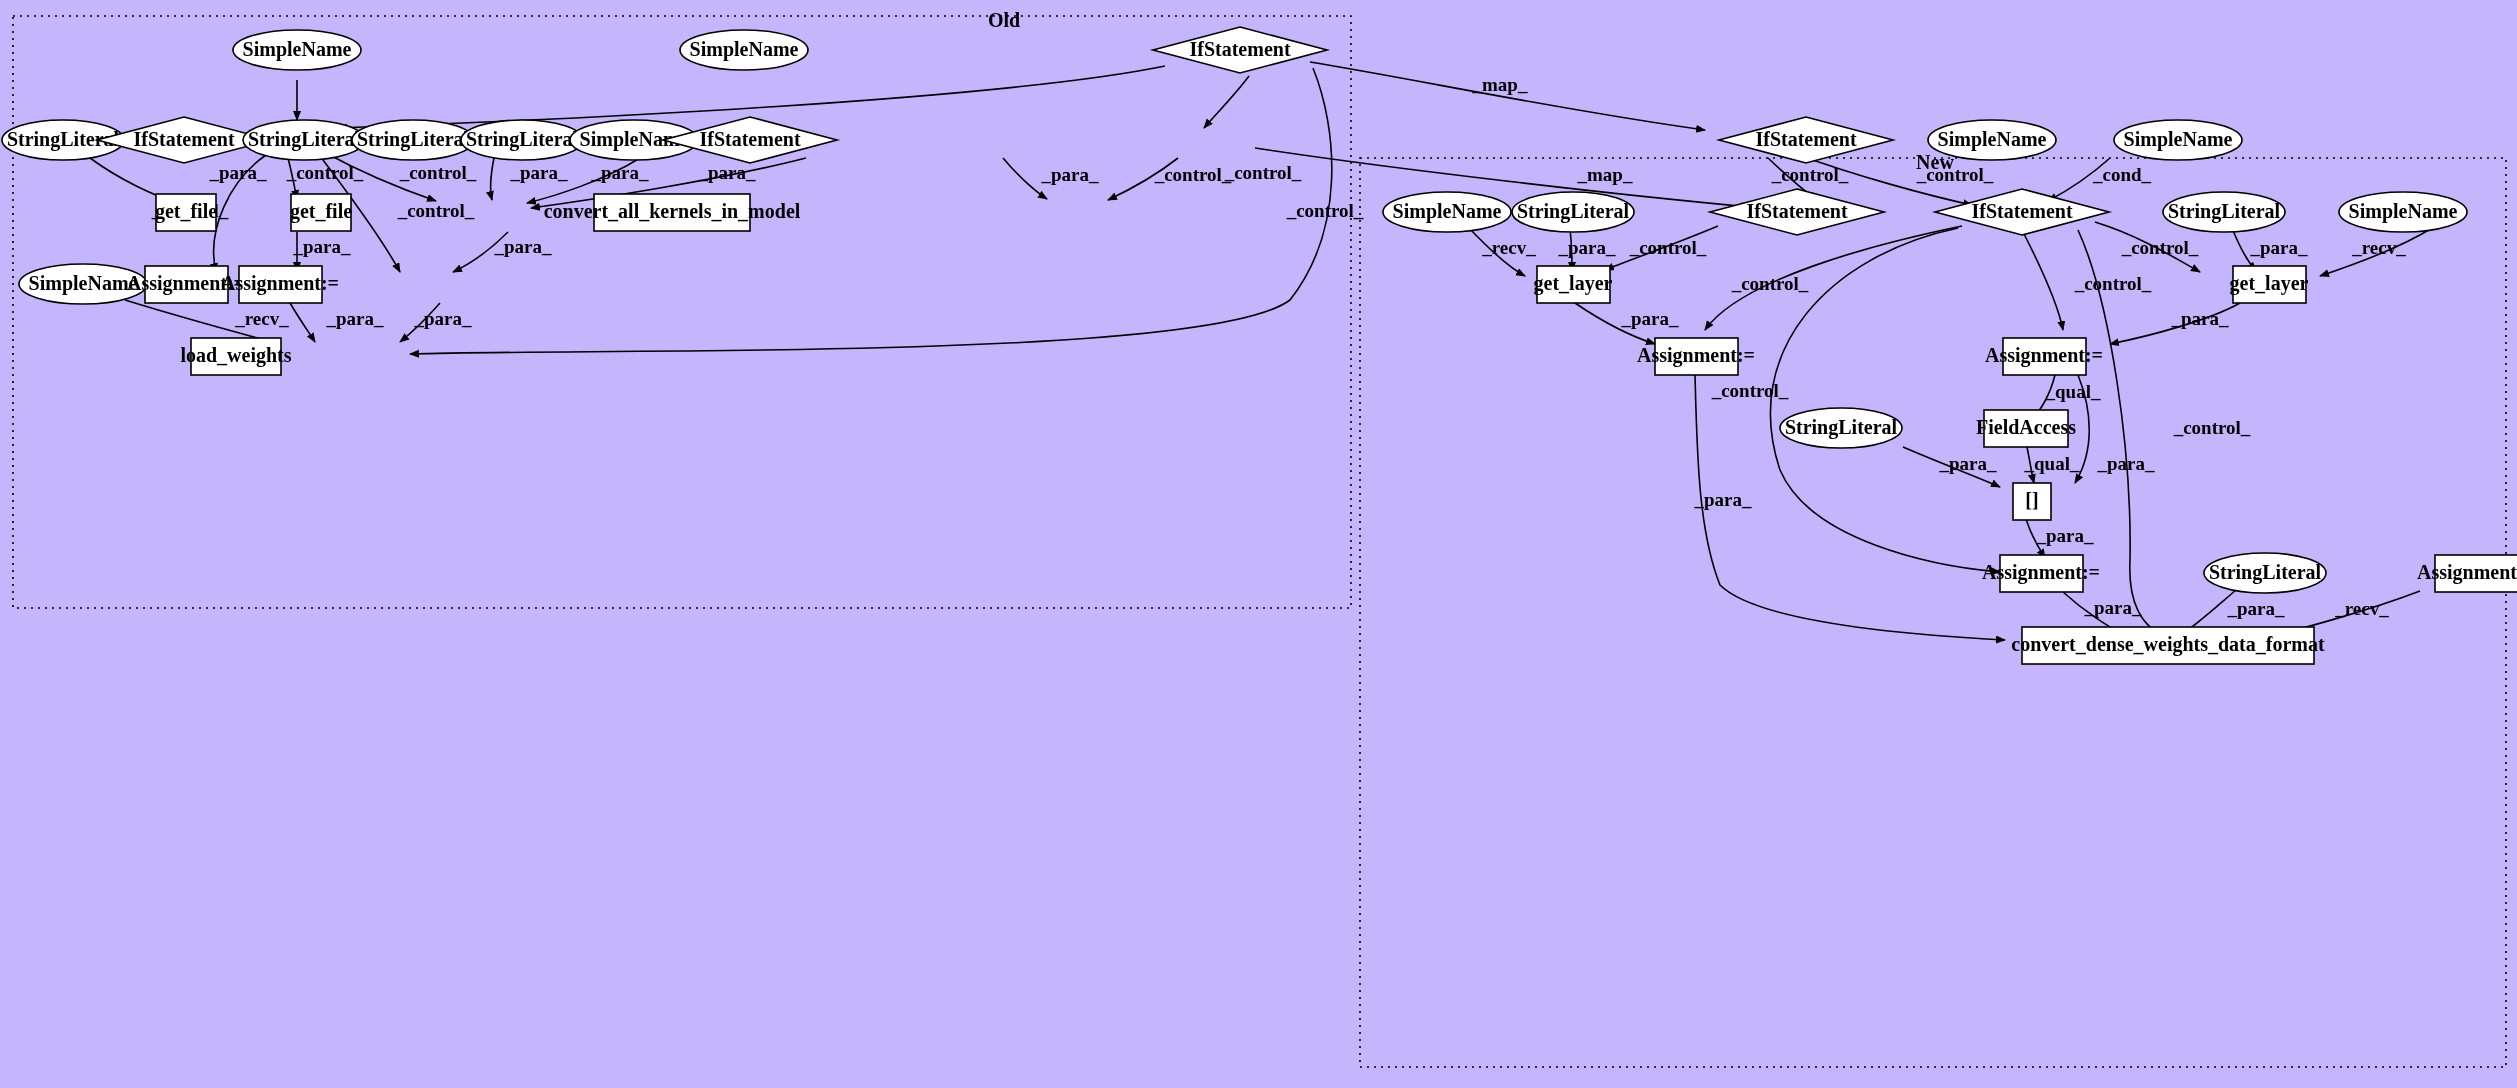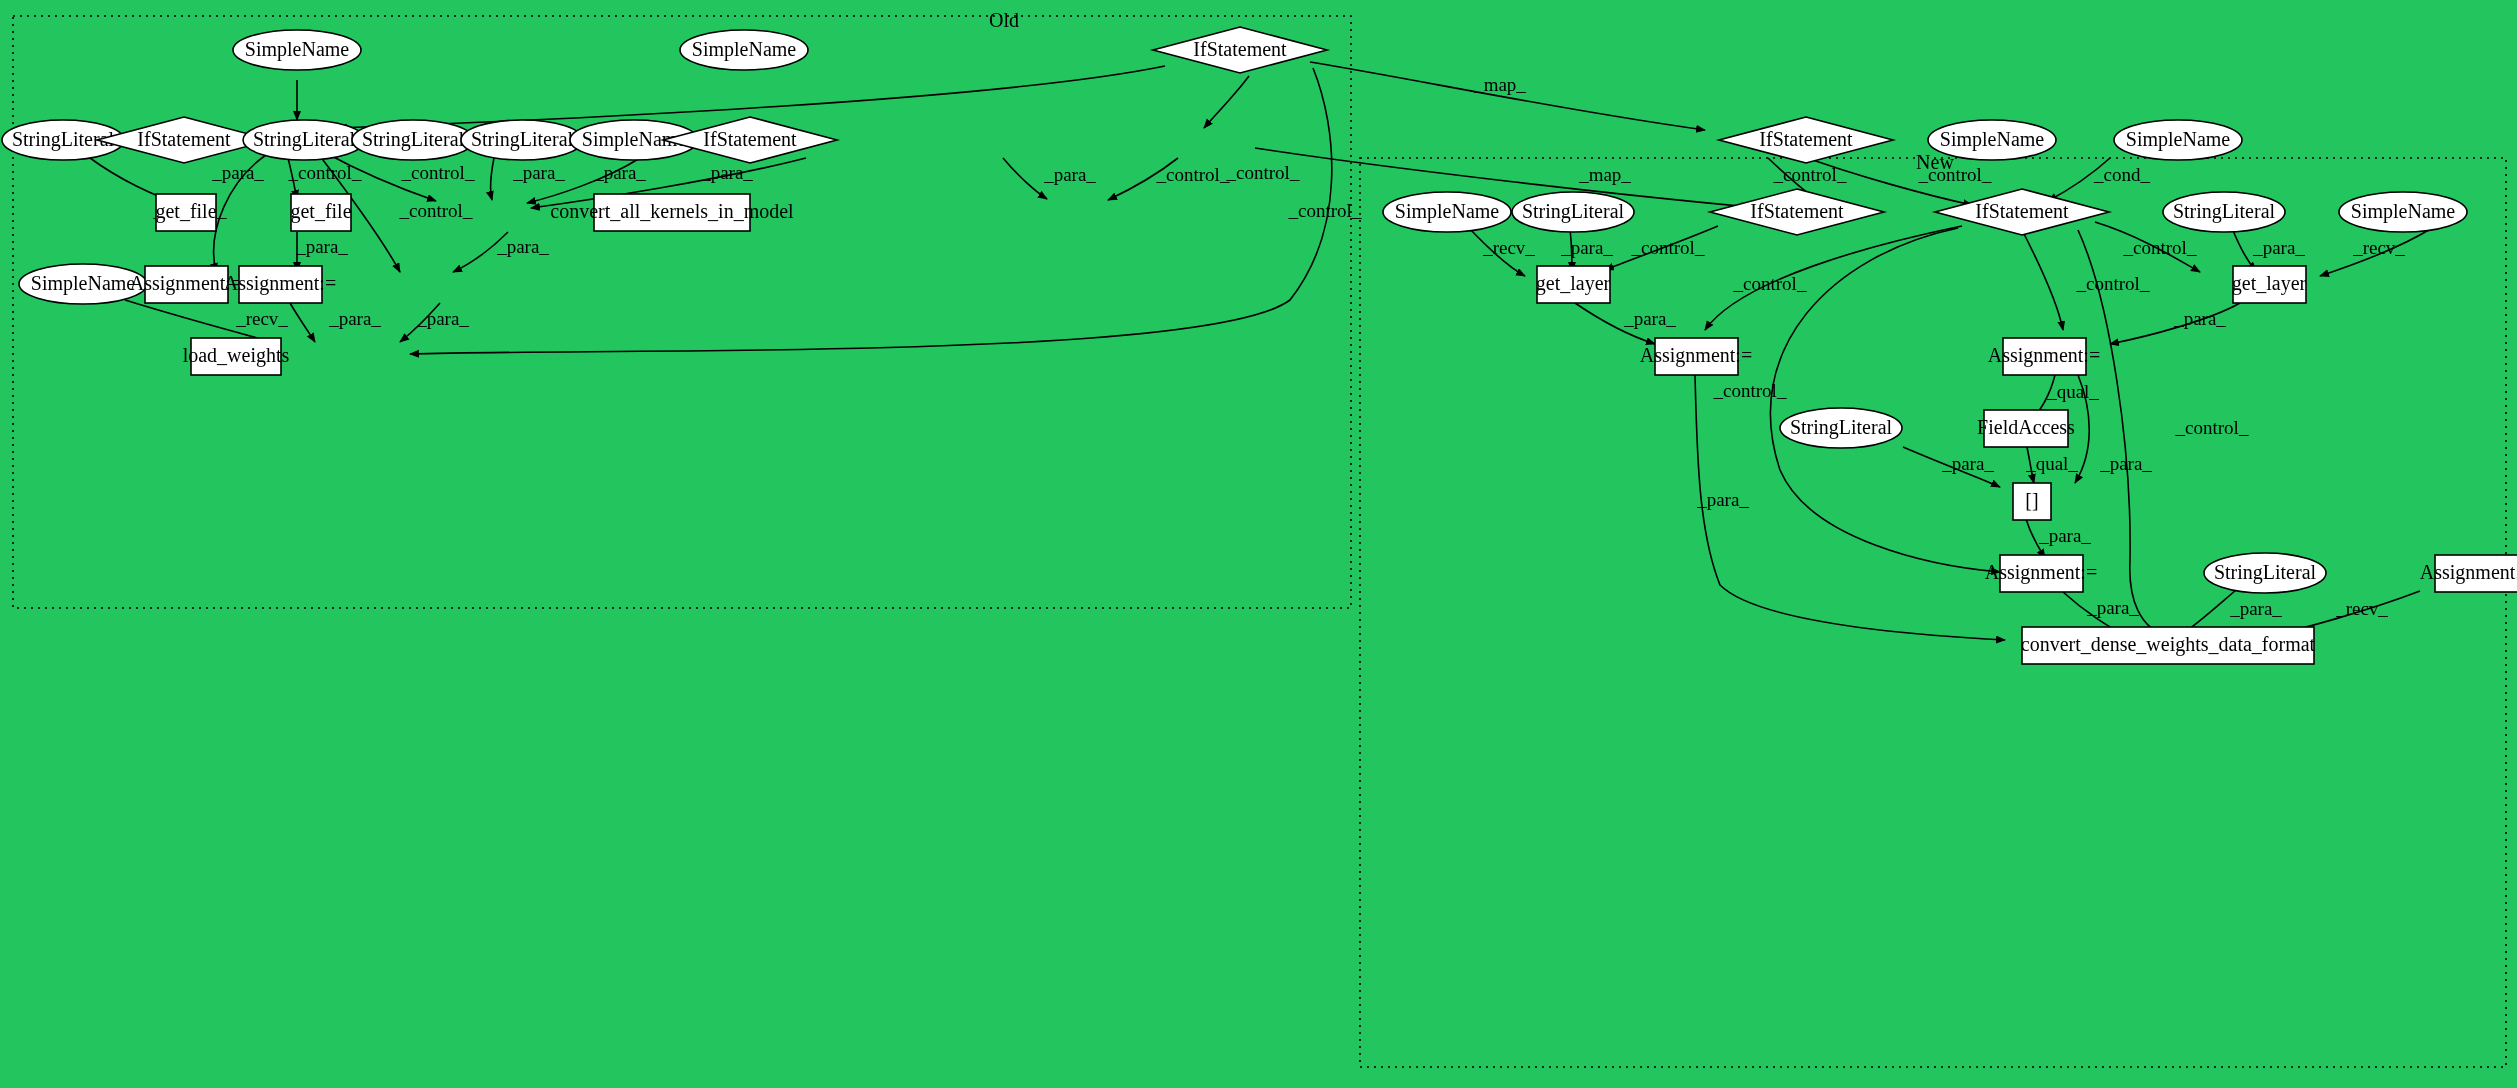--- a/index.html
+++ b/index.html
@@ -1,17 +1,17 @@
 <!DOCTYPE html>
 <html><head>
 <meta charset="utf-8">
 <style>
   html,body{margin:0;padding:0;background:#ffffff;}
-  #root{position:relative;width:2517px;height:1088px;background:#22c55e;
-        font-family:"Liberation Serif", serif;}
+  #root{position:relative;width:2517px;height:1088px;background:#c4b5fd;
+        font-family:"Liberation Serif", serif;font-weight:bold;}
   svg{position:absolute;top:0;left:0;width:2517px;height:1088px;}
   .edge{fill:none;stroke:#000000;stroke-width:1.6px;}
   .nodeshape{fill:#ffffff;stroke:#000000;stroke-width:1.6px;}
   .cluster{fill:none;stroke:#000000;stroke-width:1.6px;stroke-dasharray:2 5;}
   text{font-family:"Liberation Serif", serif;fill:#000000;}
   .nlabel{font-size:20px;text-anchor:middle;dominant-baseline:middle;}
   .elabel{font-size:19px;text-anchor:middle;dominant-baseline:middle;}
   .clabel{font-size:20px;text-anchor:middle;dominant-baseline:middle;}
 </style>
 </head>

